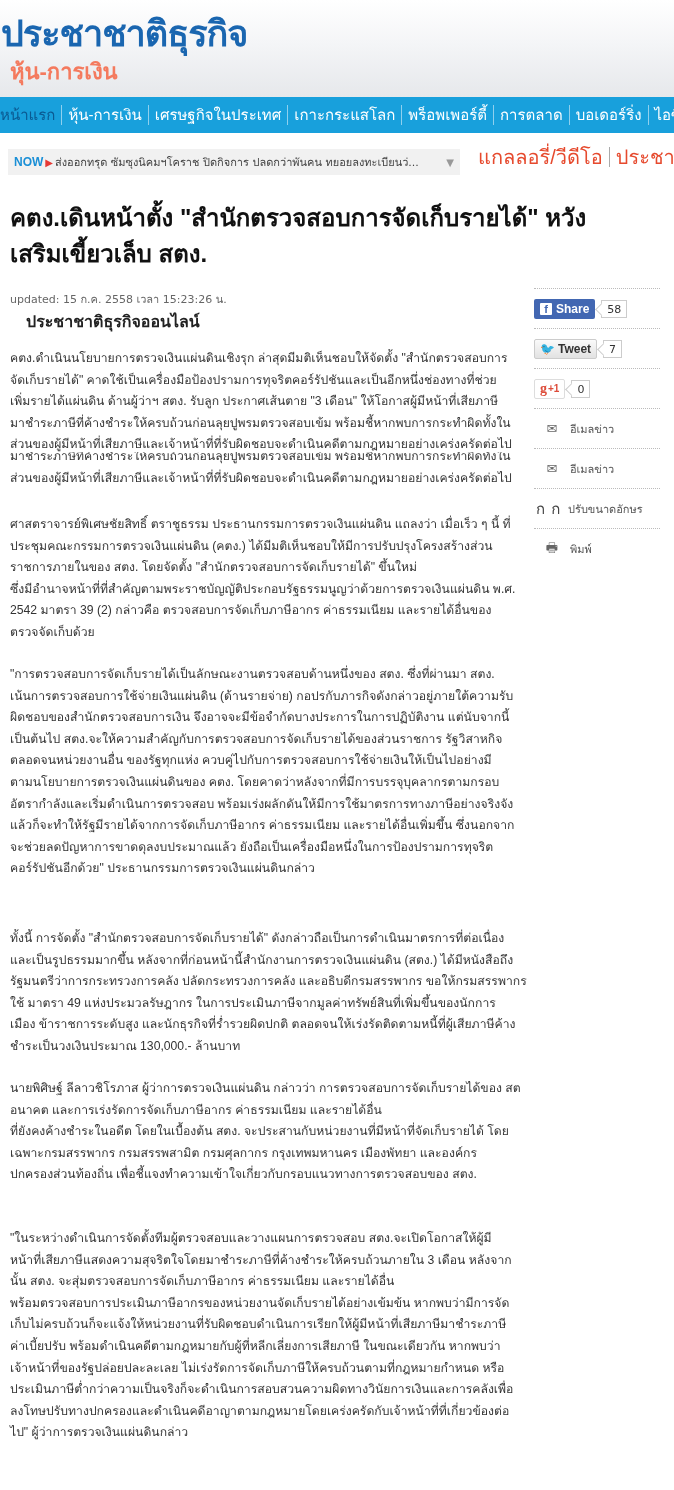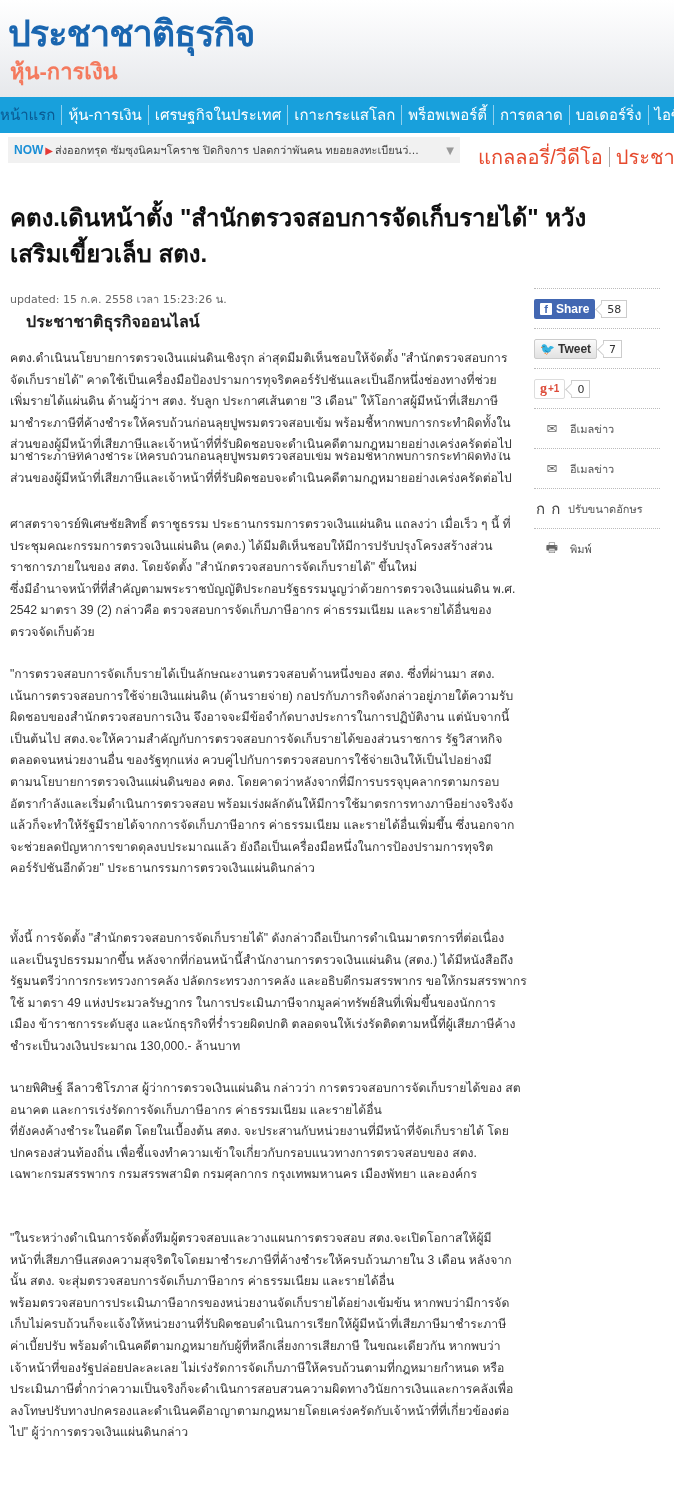--- a/index.html
+++ b/index.html
@@ -1,33 +1,33 @@
 <!DOCTYPE html>
 <html><head>
   <meta charset="utf-8">
   <style>
     * { box-sizing: border-box; margin: 0; padding: 0; }
     html, body { width: 674px; height: 1490px; overflow: hidden; background: #ffffff; }
     body { font-family: "DejaVu Sans", "Liberation Sans", sans-serif; color: #333; position: relative; }
 
     .masthead { position: absolute; left: 0; top: 0; width: 674px; height: 97px;
       background: linear-gradient(#ffffff 0%, #f4f5f7 45%, #e6e8eb 100%); }
-    .brand-title { position: absolute; left: 8px; top: 12px; font-size: 36px; font-weight: bold;
+    .brand-title { position: absolute; left: 1px; top: 12px; font-size: 36px; font-weight: bold;
       color: #1a66b0; letter-spacing: -1px; line-height: 44px; font-family: Liberation Sans, sans-serif; }
     .brand-section { position: absolute; left: 10px; top: 58px; font-size: 22px; font-weight: bold;
       color: #f47a5e; line-height: 28px; font-family: "Liberation Sans", sans-serif; }
 
     .navbar { position: absolute; left: 0; top: 97px; width: 674px; height: 36px; background: #18a0dc;
       display: flex; align-items: center; white-space: nowrap; overflow: hidden; }
     .nav-item { font-family: "Liberation Sans", sans-serif; font-size: 15px; color: #ffffff; padding: 0 6px;
       border-left: 1px solid #8fd0ee; line-height: 20px; cursor: pointer; }
     .nav-item:first-child { border-left: none; color: #0b5a92; padding-left: 0; }
 
     .subbar { position: absolute; left: 0; top: 133px; width: 674px; height: 50px; background: #ffffff; }
-    .now-box { position: absolute; left: 8px; top: 4px; width: 452px; height: 26px; background: #f1f1f1;
+    .now-box { position: absolute; left: 8px; top: 16px; width: 452px; height: 26px; background: #f1f1f1;
       display: flex; align-items: center; padding-left: 6px; }
     .now-label { font-family: "Liberation Sans", sans-serif; font-size: 12px; font-weight: bold; color: #1a8fd6; }
     .now-arrow { color: #e53935; font-size: 10px; margin: 0 2px 0 2px; }
     .now-text { font-size: 11px; color: #444; white-space: nowrap; overflow: hidden; width: 400px; }
     .now-dropdown { position: absolute; right: 6px; top: 8px; color: #999; font-size: 10px; }
     .quick-links { position: absolute; left: 472px; top: 14px; display: flex; align-items: center; white-space: nowrap; }
     .quick-link { font-family: "Liberation Sans", sans-serif; font-size: 20px; color: #e64a2e; padding: 0 6px; border-right: 1px solid #aaa; line-height: 20px; cursor: pointer; }
 
     .article-title { position: absolute; left: 10px; top: 200px; width: 660px; font-size: 24px; font-weight: bold;
       color: #111; line-height: 36px; font-family: "Liberation Sans", sans-serif; }
@@ -186,22 +186,22 @@
     <span class="line">รัฐมนตรีว่าการกระทรวงการคลัง ปลัดกระทรวงการคลัง และอธิบดีกรมสรรพากร ขอให้กรมสรรพากร</span>
     <span class="line">ใช้ มาตรา 49 แห่งประมวลรัษฎากร ในการประเมินภาษีจากมูลค่าทรัพย์สินที่เพิ่มขึ้นของนักการ</span>
     <span class="line">เมือง ข้าราชการระดับสูง และนักธุรกิจที่ร่ำรวยผิดปกติ ตลอดจนให้เร่งรัดติดตามหนี้ที่ผู้เสียภาษีค้าง</span>
     <span class="line">ชำระเป็นวงเงินประมาณ 130,000.- ล้านบาท</span>
   </div>
 
   <div class="p5 para">
     <span class="line">นายพิศิษฐ์ ลีลาวชิโรภาส ผู้ว่าการตรวจเงินแผ่นดิน กล่าวว่า การตรวจสอบการจัดเก็บรายได้ของ สต</span>
     <span class="line">อนาคต และการเร่งรัดการจัดเก็บภาษีอากร ค่าธรรมเนียม และรายได้อื่น</span>
     <span class="line">ที่ยังคงค้างชำระในอดีต โดยในเบื้องต้น สตง. จะประสานกับหน่วยงานที่มีหน้าที่จัดเก็บรายได้ โดย</span>
+    <span class="line">เฉพาะกรมสรรพากร กรมสรรพสามิต กรมศุลกากร กรุงเทพมหานคร เมืองพัทยา และองค์กร</span>
     <span class="line">ปกครองส่วนท้องถิ่น เพื่อชี้แจงทำความเข้าใจเกี่ยวกับกรอบแนวทางการตรวจสอบของ สตง.</span>
-    <span class="line">เฉพาะกรมสรรพากร กรมสรรพสามิต กรมศุลกากร กรุงเทพมหานคร เมืองพัทยา และองค์กร</span>
   </div>
 
   <div class="p6 para">
     <span class="line">"ในระหว่างดำเนินการจัดตั้งทีมผู้ตรวจสอบและวางแผนการตรวจสอบ สตง.จะเปิดโอกาสให้ผู้มี</span>
     <span class="line">หน้าที่เสียภาษีแสดงความสุจริตใจโดยมาชำระภาษีที่ค้างชำระให้ครบถ้วนภายใน 3 เดือน หลังจาก</span>
     <span class="line">นั้น สตง. จะสุ่มตรวจสอบการจัดเก็บภาษีอากร ค่าธรรมเนียม และรายได้อื่น</span>
     <span class="line">พร้อมตรวจสอบการประเมินภาษีอากรของหน่วยงานจัดเก็บรายได้อย่างเข้มข้น หากพบว่ามีการจัด</span>
     <span class="line">เก็บไม่ครบถ้วนก็จะแจ้งให้หน่วยงานที่รับผิดชอบดำเนินการเรียกให้ผู้มีหน้าที่เสียภาษีมาชำระภาษี</span>
     <span class="line">ค่าเบี้ยปรับ พร้อมดำเนินคดีตามกฎหมายกับผู้ที่หลีกเลี่ยงการเสียภาษี ในขณะเดียวกัน หากพบว่า</span>
     <span class="line">เจ้าหน้าที่ของรัฐปล่อยปละละเลย ไม่เร่งรัดการจัดเก็บภาษีให้ครบถ้วนตามที่กฎหมายกำหนด หรือ</span>

